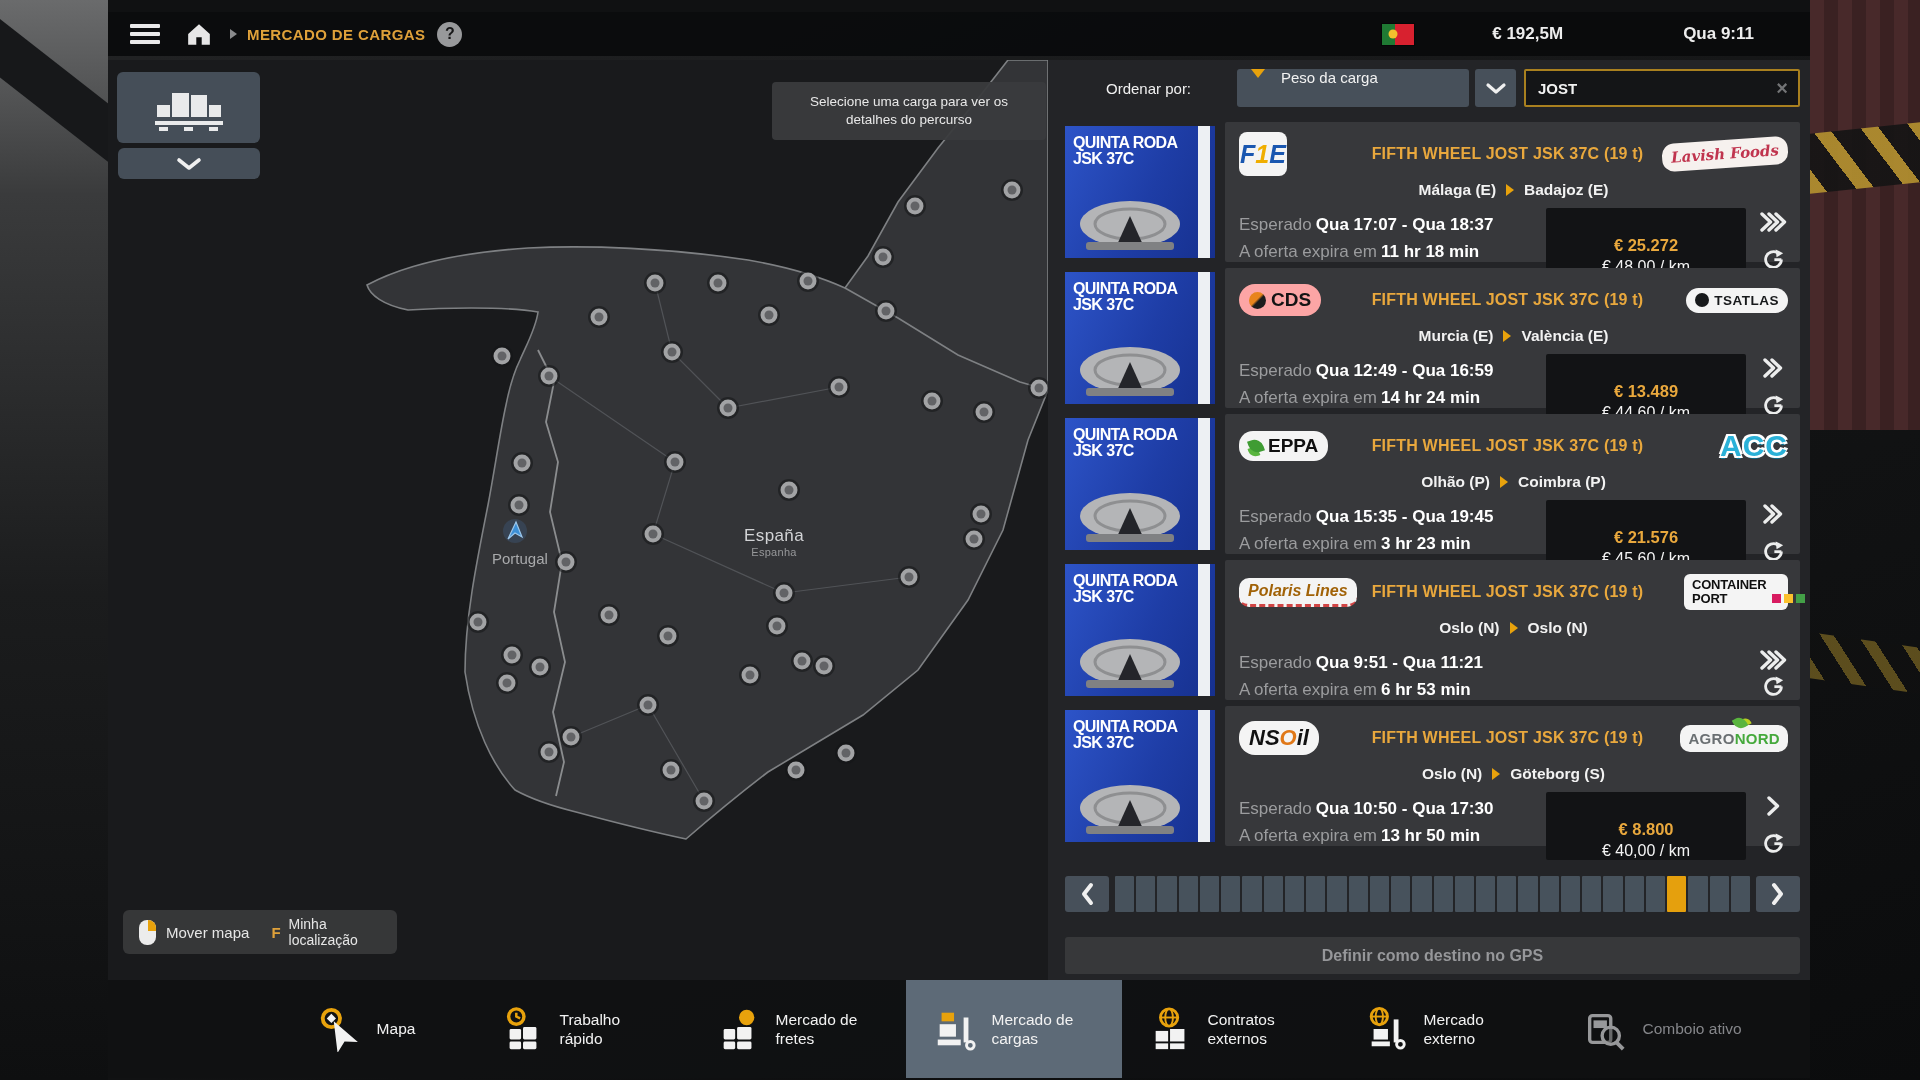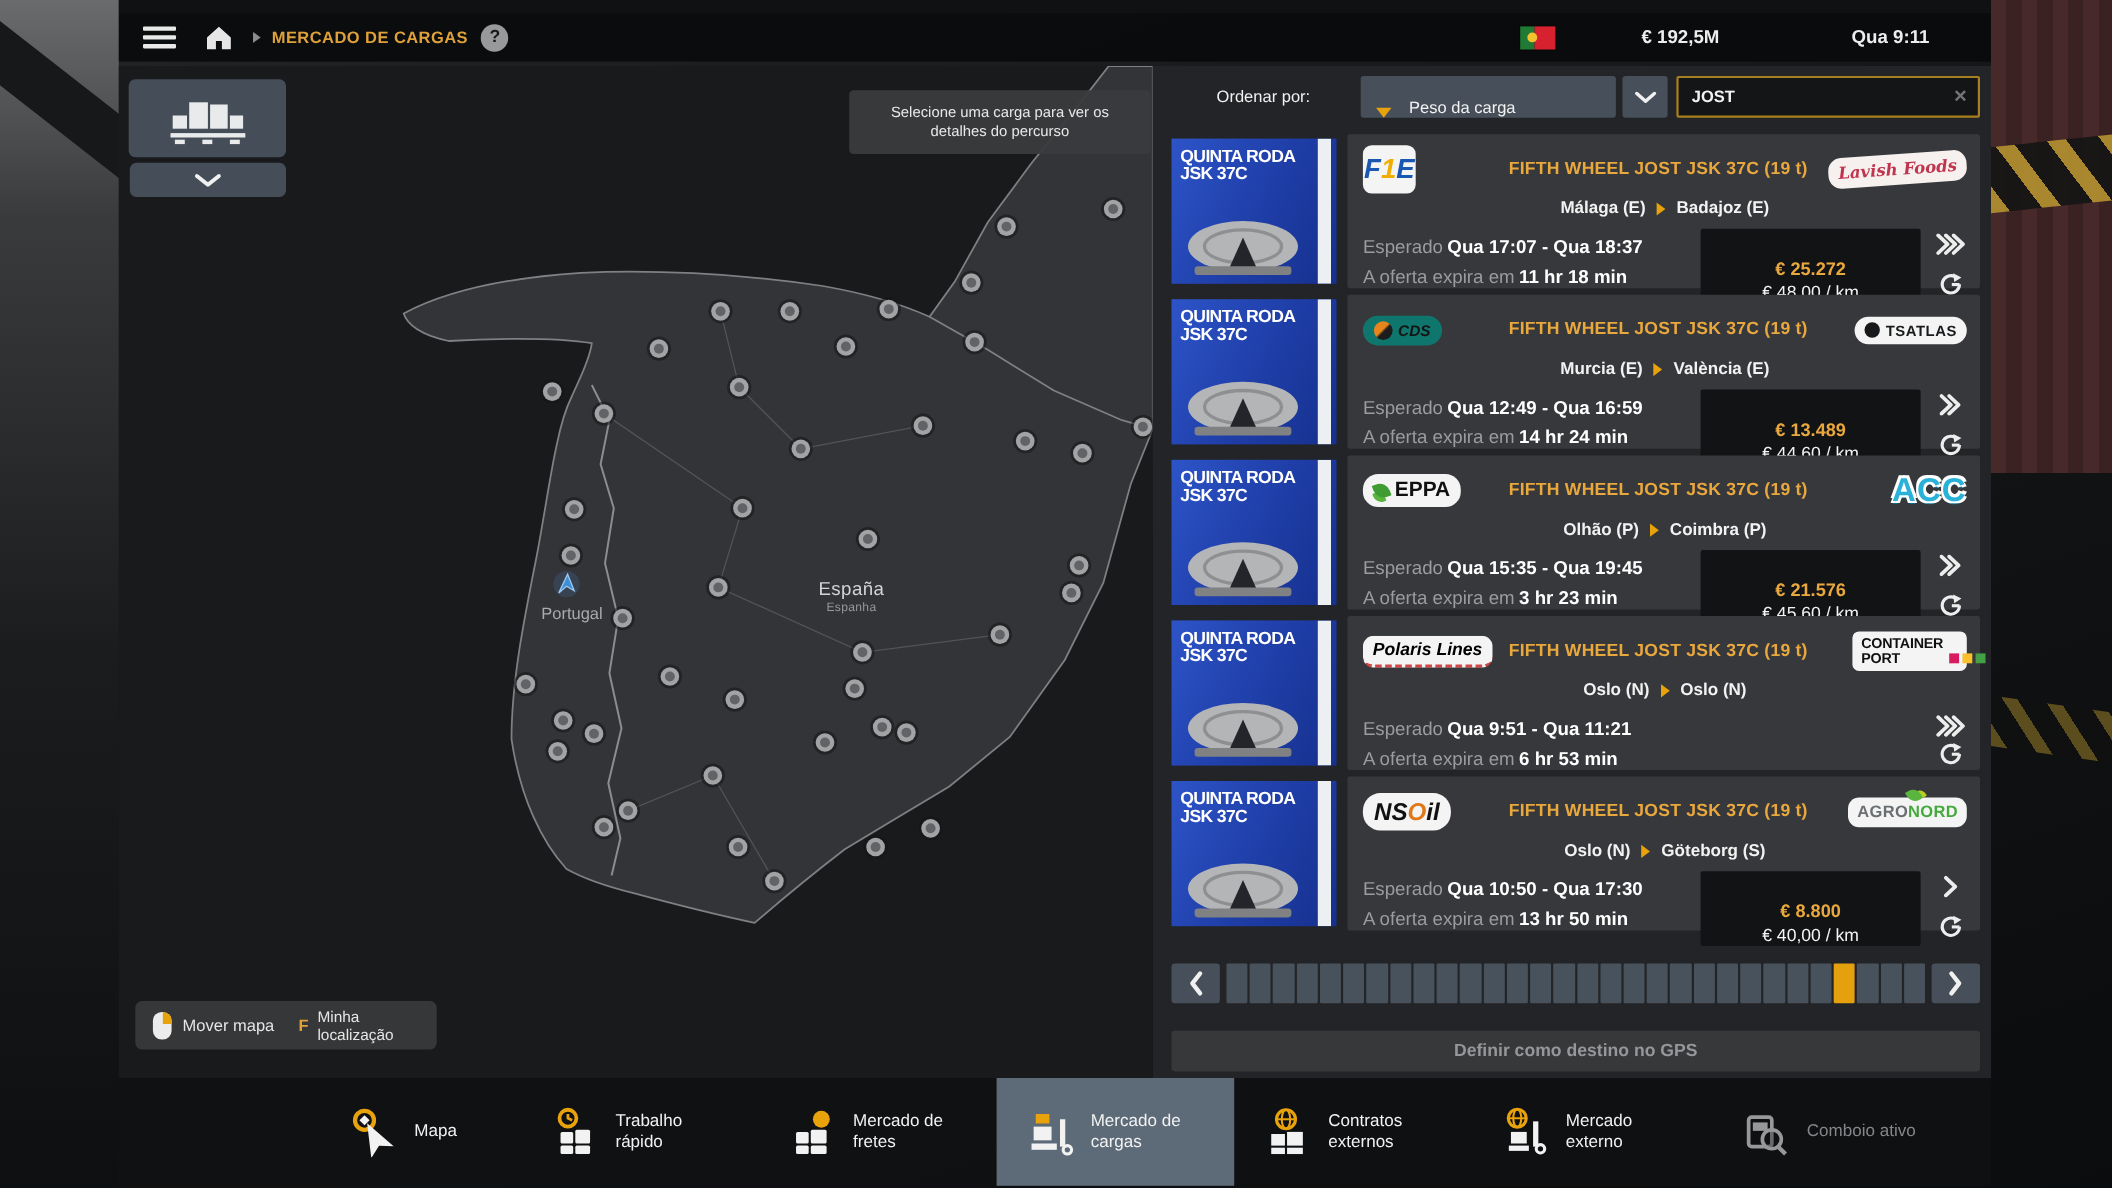--- a/index.html
+++ b/index.html
@@ -50,21 +50,21 @@
     display:flex;align-items:center;padding:0 16px;color:#e6e6e6;font-size:15px;}
   .mouse-ico{width:17px;height:25px;border-radius:8px;background:#ececec;position:relative;margin-right:10px;}
   .mouse-ico:after{content:"";position:absolute;right:0;top:0;width:8px;height:11px;background:#e8a20c;border-radius:0 8px 0 0;}
   .key-f{color:#dfa13a;font-weight:700;margin:0 8px 0 22px;}
   .hint-2line{line-height:1.15;font-size:14px;}
 
   
   #right-panel{position:absolute;left:1048px;top:60px;width:762px;height:920px;background:#232427;}
   #sort-row{position:absolute;left:0;top:8px;width:100%;height:40px;display:flex;align-items:center;}
   #sort-label{position:absolute;left:58px;color:#f0f0f0;font-size:15px;}
-  #sort-dd{position:absolute;left:189px;width:232px;height:38px;background:#47505a;border-radius:3px;display:flex;align-items:flex-end;cursor:pointer;}
+  #sort-dd{position:absolute;left:189px;width:232px;height:38px;background:#47505a;border-radius:3px;display:flex;align-items:flex-start;cursor:pointer;}
   .dd-tri{width:0;height:0;border-top:9px solid #e8a20c;border-left:7px solid transparent;border-right:7px solid transparent;margin:0 16px 0 14px;}
   #sort-dd span{color:#f2f2f2;font-size:15px;}
   #sort-chev{position:absolute;left:427px;width:41px;height:38px;background:#47505a;border-radius:3px;display:flex;align-items:center;justify-content:center;cursor:pointer;}
   #search-box{position:absolute;left:476px;width:276px;height:38px;background:#141517;border:2px solid #a9801f;border-radius:2px;
     box-sizing:border-box;display:flex;align-items:center;}
   #search-input{flex:1;background:transparent;border:none;outline:none;color:#f2f2f2;font-size:15px;font-weight:700;
     font-family:"Liberation Sans",sans-serif;padding:0 0 0 12px;}
   #search-clear{color:#737476;font-size:20px;font-weight:700;padding:0 10px;cursor:pointer;}
 
   #cargo-list{position:absolute;left:17px;top:62px;width:735px;}
@@ -89,30 +89,30 @@
   .flags{width:30px;display:flex;flex-direction:column;justify-content:space-between;align-items:center;padding:4px 0 2px;}
   .chevrons{display:flex;align-items:center;height:20px;}
   .chevrons svg{margin-left:-6px;}
   .chevrons svg:first-child{margin-left:0;}
 
   
   .logo{display:inline-flex;align-items:center;justify-content:center;font-weight:800;white-space:nowrap;}
   .logo.fle{background:#f4f4f4;border-radius:8px;width:48px;height:44px;font-size:25px;font-style:italic;justify-self:start;}
   .logo.lavish{font-family:"DejaVu Serif",serif;font-style:italic;color:#c0344e;background:#f6f1ee;border-radius:12px;
     transform:rotate(-4deg);font-size:15px;padding:5px 9px;justify-self:end;}
-  .logo.cds{background:#0f766e;border-radius:16px;padding:5px 10px;font-size:14px;font-style:italic;color:#141414;justify-self:start;}
+  .logo.cds{background:#fca5a5;border-radius:16px;padding:5px 10px;font-size:19px;color:#141414;justify-self:start;}
   .logo.cds:before{content:"";width:17px;height:17px;border-radius:50%;background:linear-gradient(135deg,#e8841c 45%,#1c1c1c 55%);margin-right:5px;}
   .logo.tsatlas{background:#f4f4f4;border-radius:14px;padding:5px 9px;font-size:13.5px;color:#17191b;letter-spacing:.5px;justify-self:end;}
   .logo.tsatlas:before{content:"";width:14px;height:14px;border-radius:50%;background:#17191b;margin-right:5px;}
   .logo.eppa{background:#f4f4f4;border-radius:14px;padding:4px 10px;font-size:19px;color:#101010;justify-self:start;}
   .logo.eppa:before{content:"";width:14px;height:14px;background:#3f9c33;border-radius:0 70% 0 70%;margin-right:5px;transform:rotate(-20deg);
     box-shadow:-4px 5px 0 -2px #59b53e;}
   .logo.acc{font-size:30px;color:#2ab1d8;letter-spacing:1px;justify-self:end;
     text-shadow:-2px -2px 0 #fff,2px -2px 0 #fff,-2px 2px 0 #fff,2px 2px 0 #fff,0 3px 0 #0b6e8e;}
-  .logo.polaris{background:#f4f4f4;border-radius:10px;padding:4px 9px;font-style:italic;color:#000000;font-size:16px;
+  .logo.polaris{background:#f4f4f4;border-radius:10px;padding:4px 9px;font-style:italic;color:#a16207;font-size:16px;
     border-bottom:3px dashed #d04545;justify-self:start;}
   .logo.containerport{background:#f4f4f4;border-radius:6px;padding:4px 8px;flex-direction:column;align-items:flex-start;
     font-size:13px;line-height:1.05;color:#101010;font-weight:900;letter-spacing:-.2px;justify-self:end;white-space:normal;width:88px;position:relative;}
   .logo.containerport:after{content:"";position:absolute;right:7px;bottom:7px;width:9px;height:9px;background:#d81b60;
     box-shadow:12px 0 0 #fbc02d,24px 0 0 #43a047;}
   .logo.nsoil{background:#f4f4f4;border-radius:16px;padding:4px 10px;font-size:22px;font-style:italic;justify-self:start;}
   .logo.agronord{background:#f4f4f4;border-radius:10px;padding:5px 8px;font-size:15px;letter-spacing:.3px;justify-self:end;position:relative;}
   .logo.agronord:before{content:"";position:absolute;top:-8px;left:50%;width:12px;height:12px;background:#59b53e;
     border-radius:0 70% 0 70%;transform:rotate(-30deg);box-shadow:6px 2px 0 -2px #b9d022;}
 

